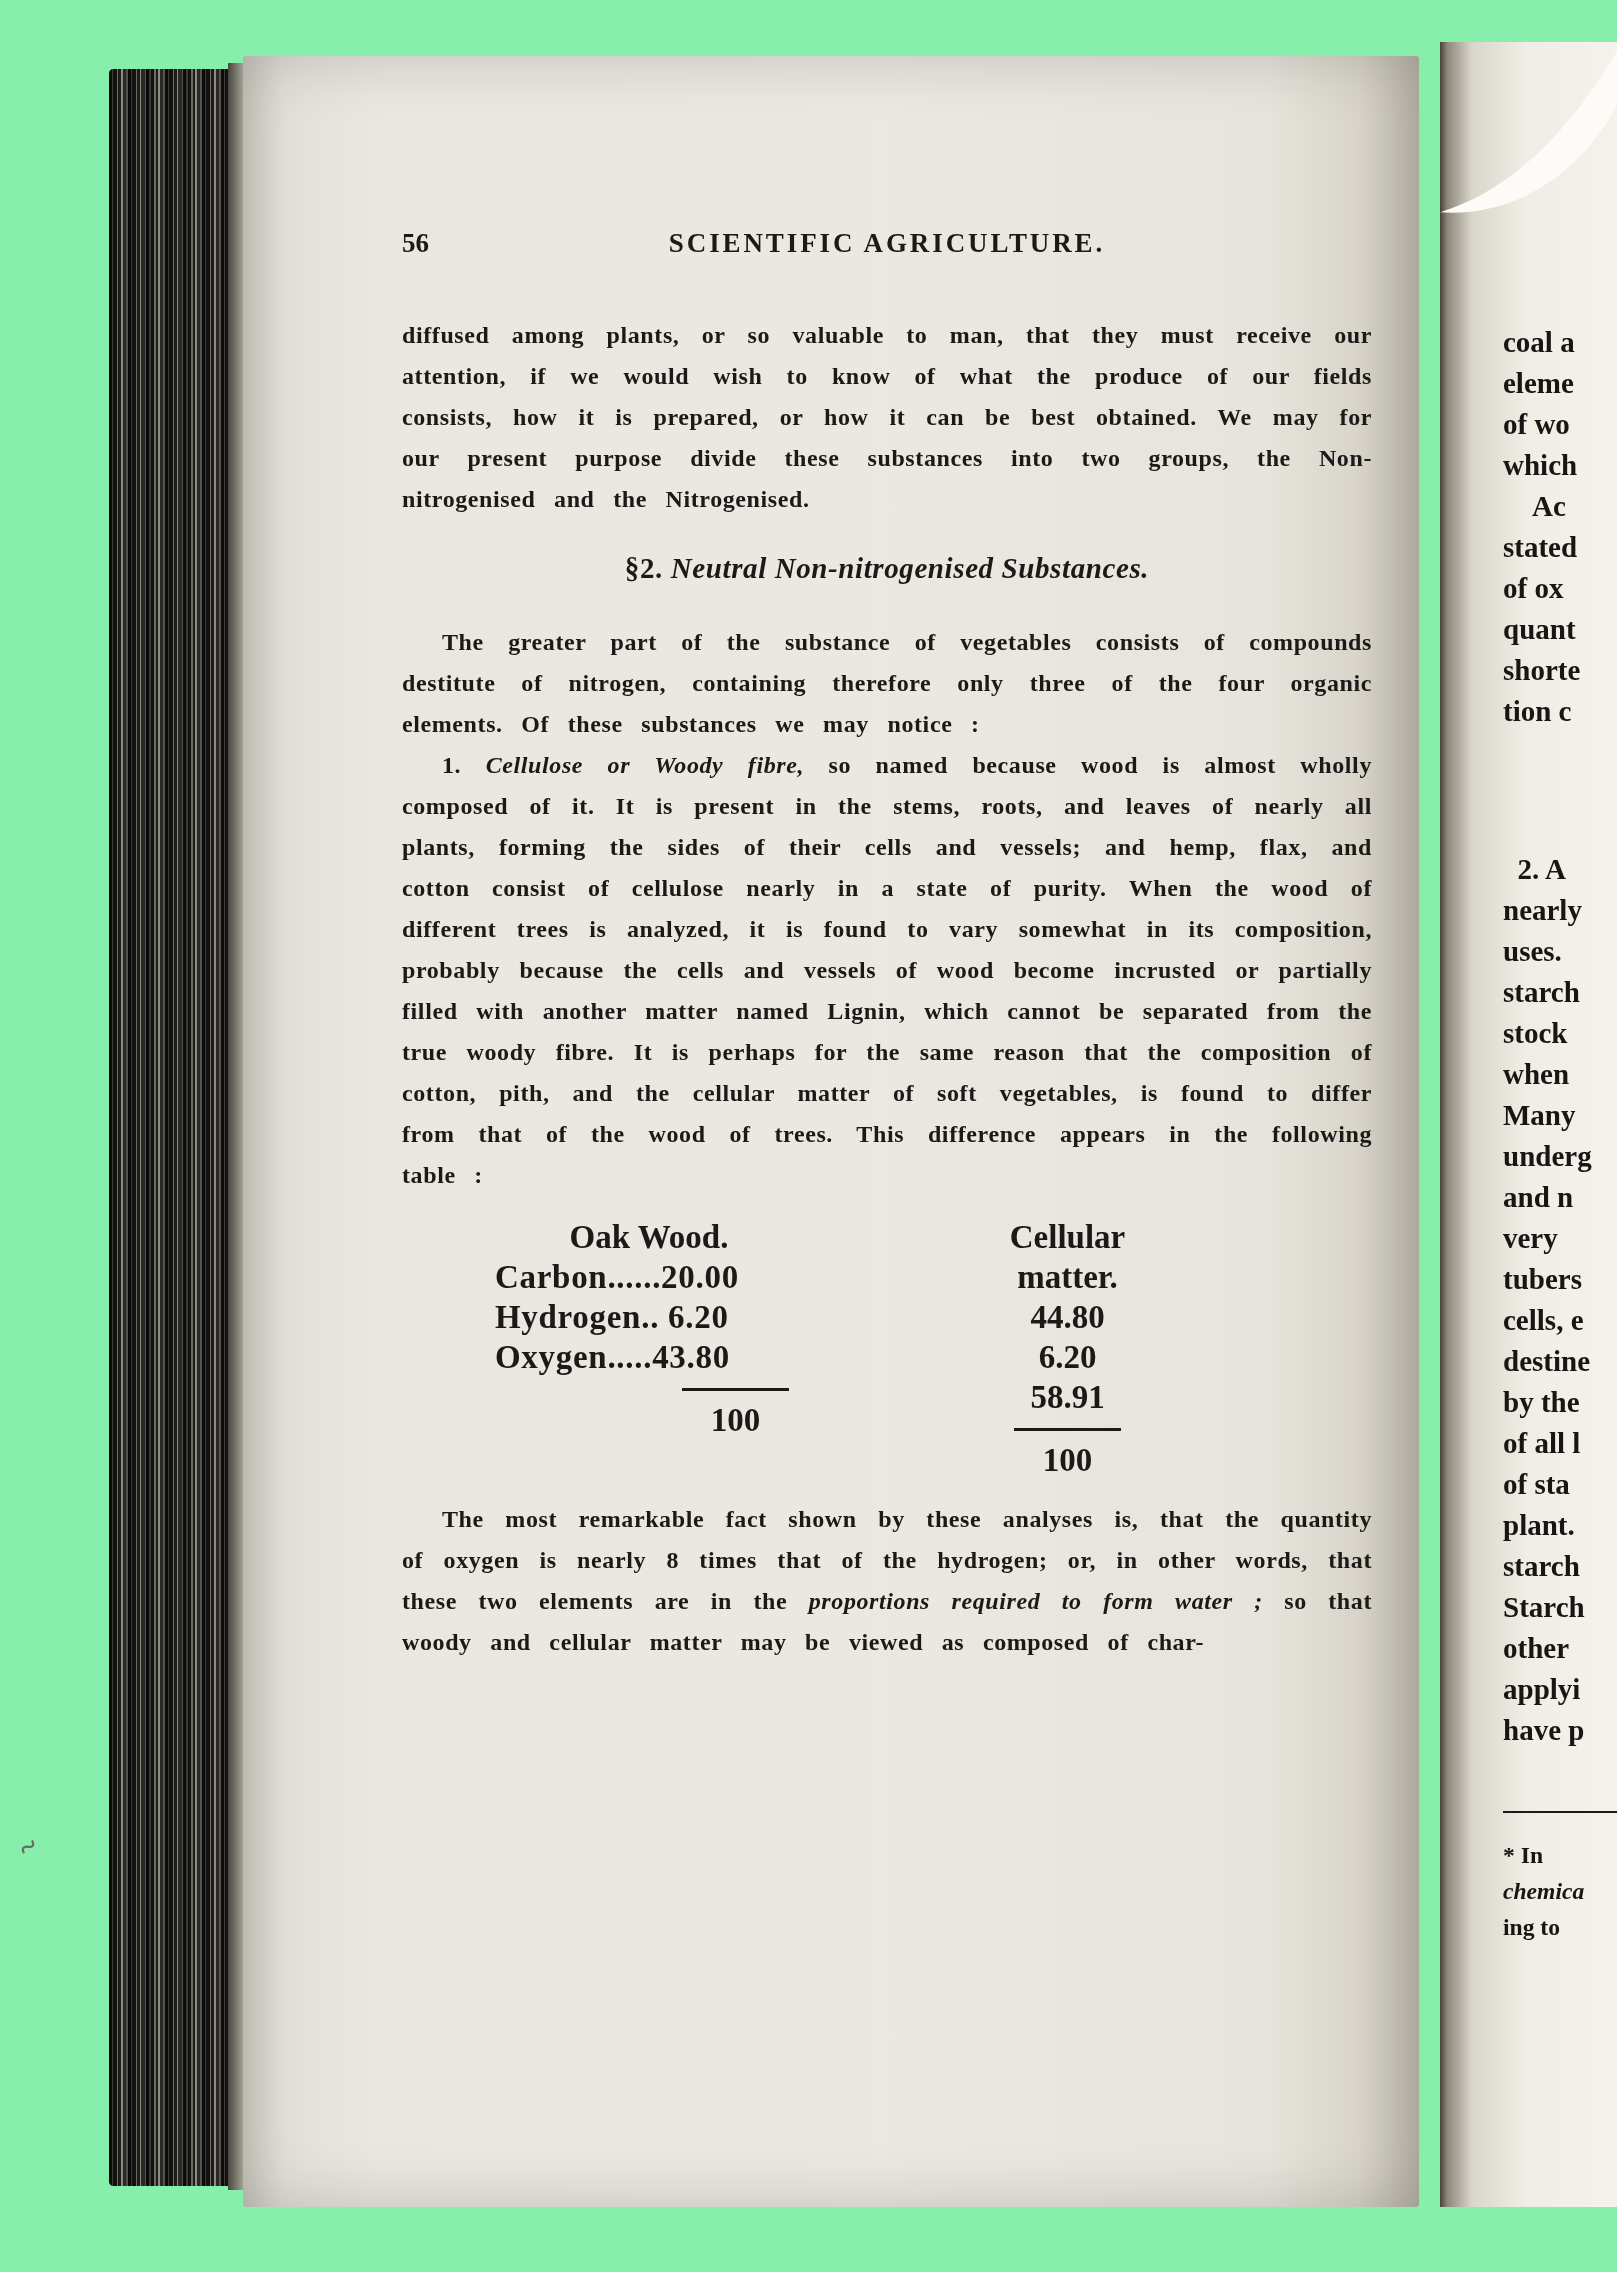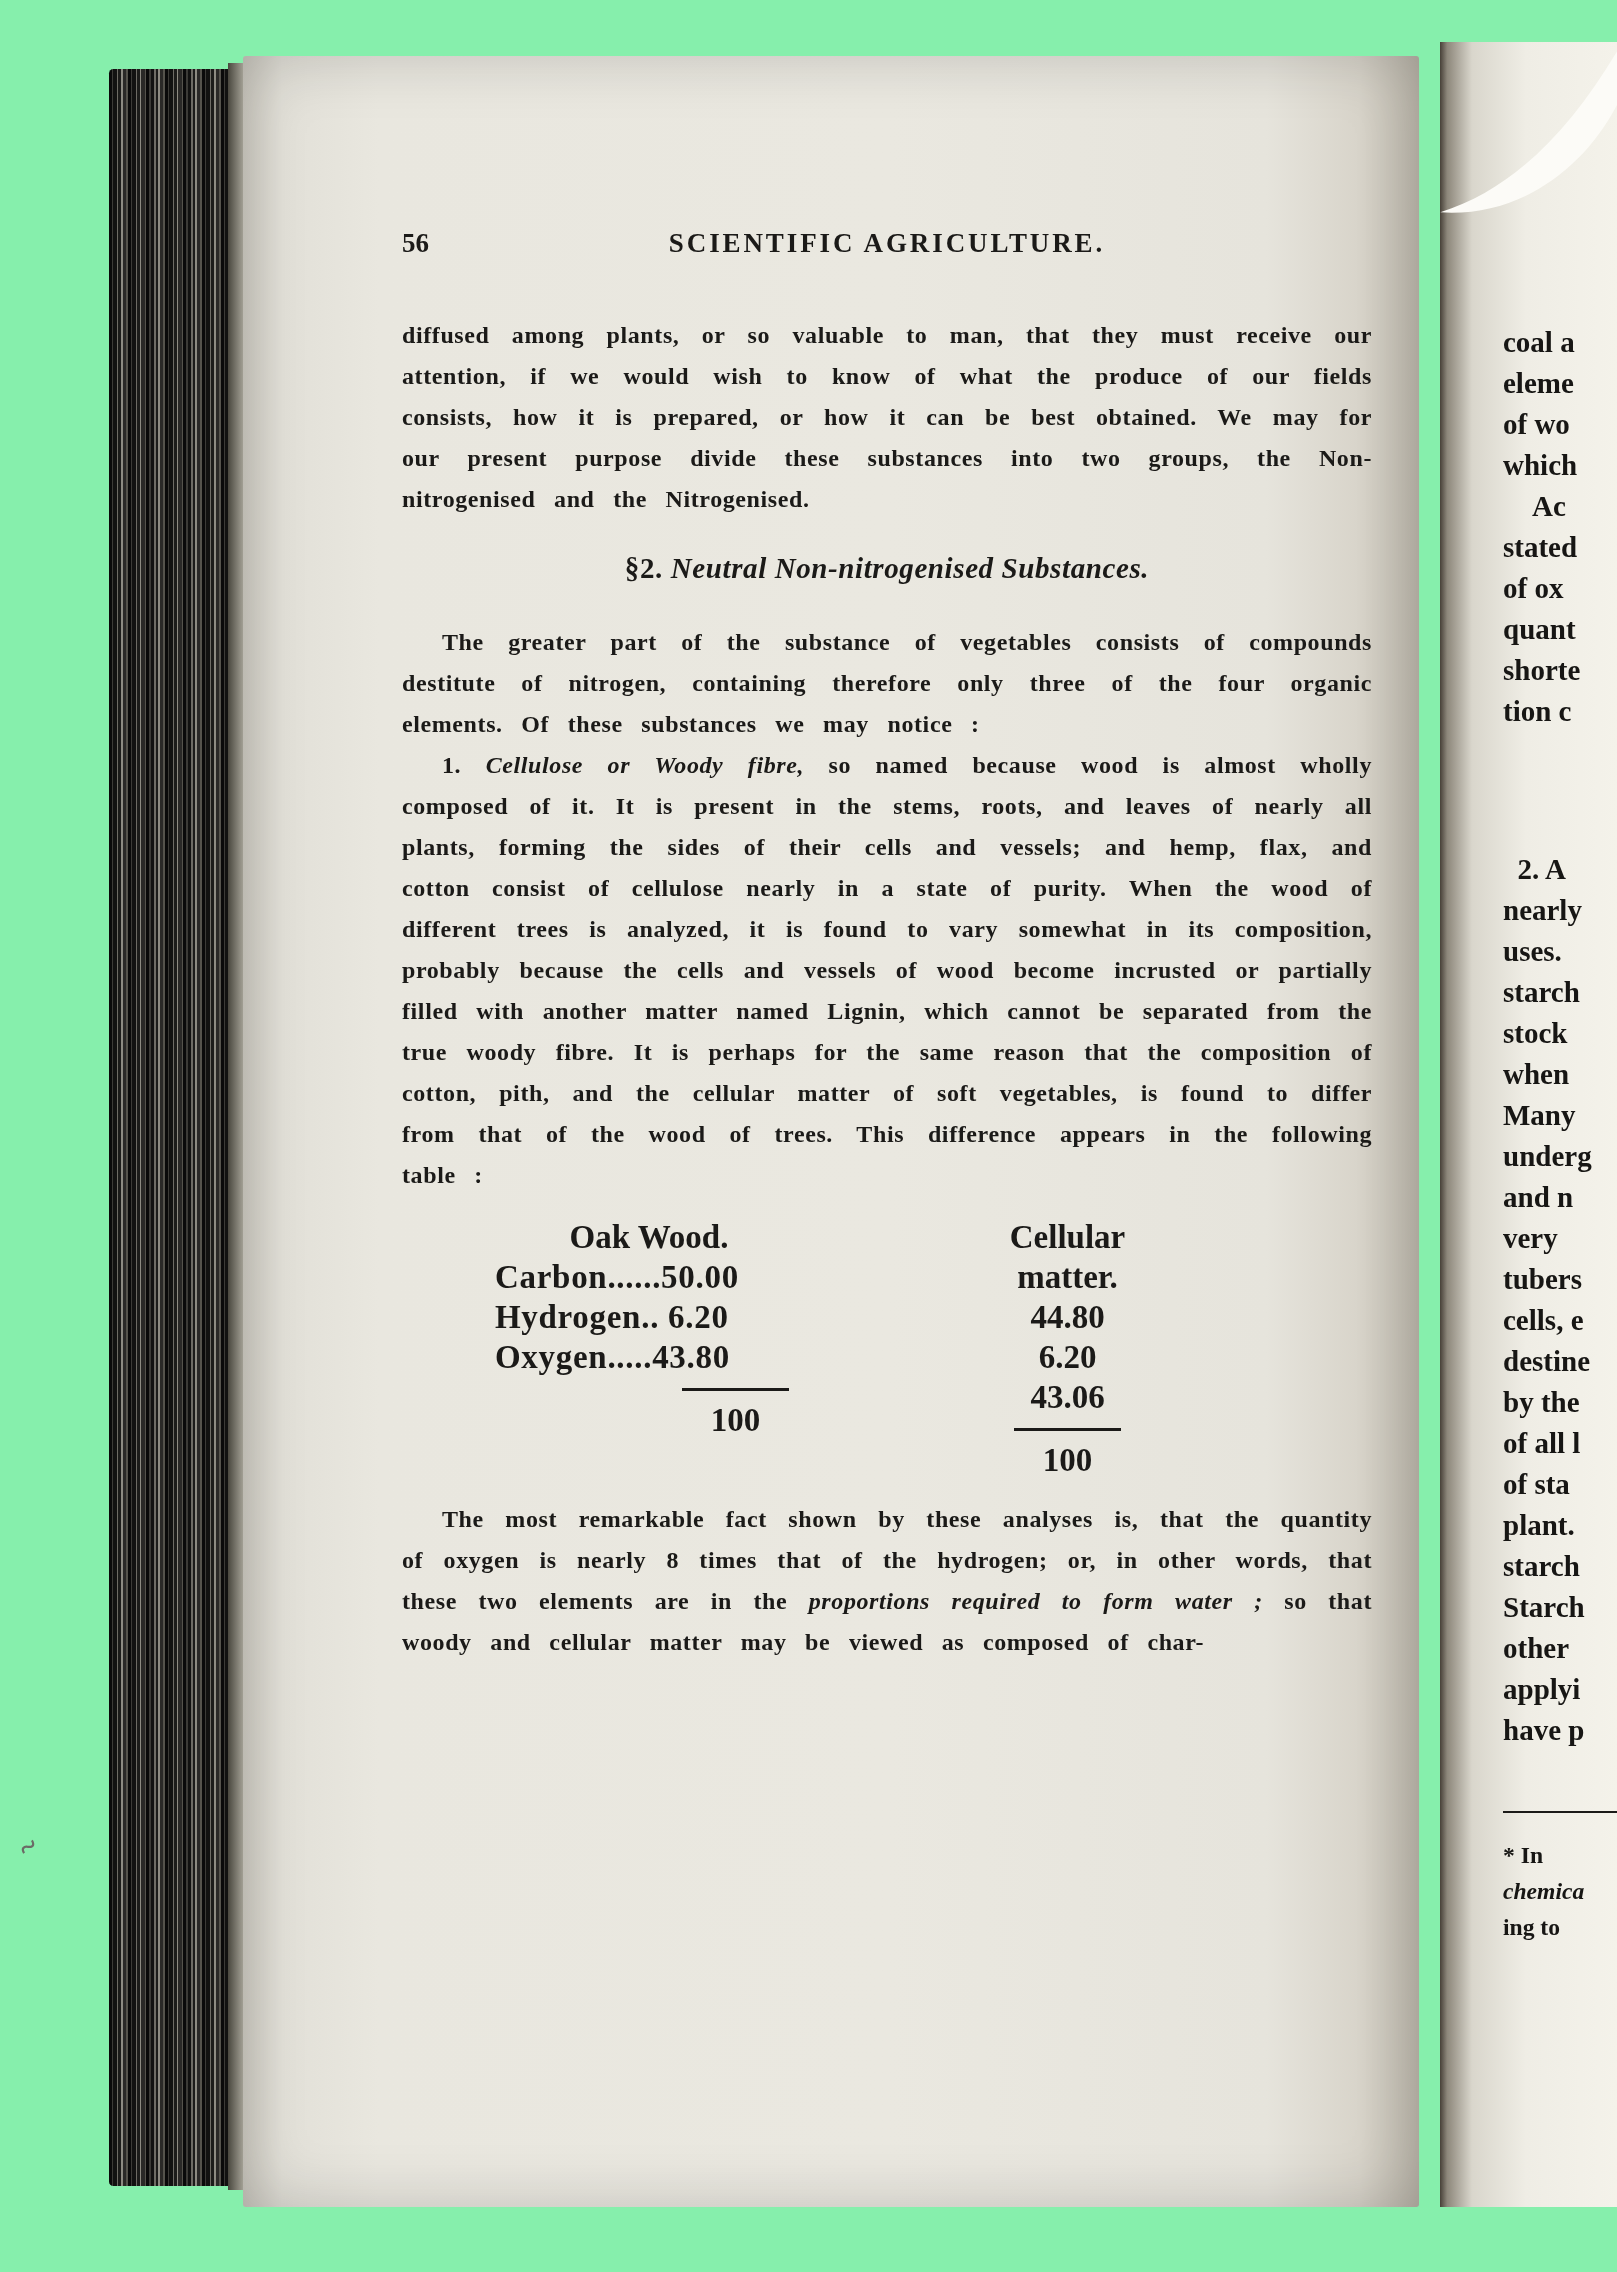--- a/index.html
+++ b/index.html
@@ -217,31 +217,31 @@
         <span>§2.</span><span class="italic"> Neutral Non-nitrogenised Substances.</span>
       </div>
 
       <p class="body indent">The greater part of the substance of vegetables consists of compounds destitute of nitrogen, containing therefore only three of the four organic elements.   Of these substances we may notice :</p>
 
       <p class="body indent"><span>1. </span><span class="italic">Cellulose or Woody fibre,</span><span> so named because wood is almost wholly composed of it.  It is present in the stems, roots, and leaves of nearly all plants, forming the sides of their cells and vessels; and hemp, flax, and cotton consist of cellulose nearly in a state of purity.   When the wood of different trees is analyzed, it is found to vary somewhat in its composition, probably because the cells and vessels of wood become incrusted or partially filled with another matter named Lignin, which cannot be separated from the true woody fibre.  It is perhaps for the same reason that the composition of cotton, pith, and the cellular matter of soft vegetables, is found to differ from that of the wood of trees.  This difference appears in the following table :</span></p>
 
       <div class="comp-table">
         <div class="tcol1">
           <div class="thead">Oak Wood.</div>
-          <div class="trow"><span>Carbon</span><span>......</span><span>50.00</span></div>
+          <div class="trow"><span>Carbon</span><span>......</span><span>20.00</span></div>
           <div class="trow"><span>Hydrogen</span><span>.. </span><span>6.20</span></div>
           <div class="trow"><span>Oxygen</span><span>.....</span><span>43.80</span></div>
           <div class="trule"></div>
           <div class="ttotal">100</div>
         </div>
         <div class="tcol2">
           <div class="thead">Cellular matter.</div>
           <div class="tval">44.80</div>
           <div class="tval">6.20</div>
-          <div class="tval">43.06</div>
+          <div class="tval">58.91</div>
           <div class="trule"></div>
           <div class="ttotal">100</div>
         </div>
       </div>
 
       <p class="body indent"><span>The most remarkable fact shown by these analyses is, that the quantity of oxygen is nearly 8 times that of the hydrogen; or, in other words, that these two elements are in the </span><span class="italic">proportions required to form water ;</span><span> so that woody and cellular matter may be viewed as composed of char-</span></p>
 
     </div>
   </div>
 

